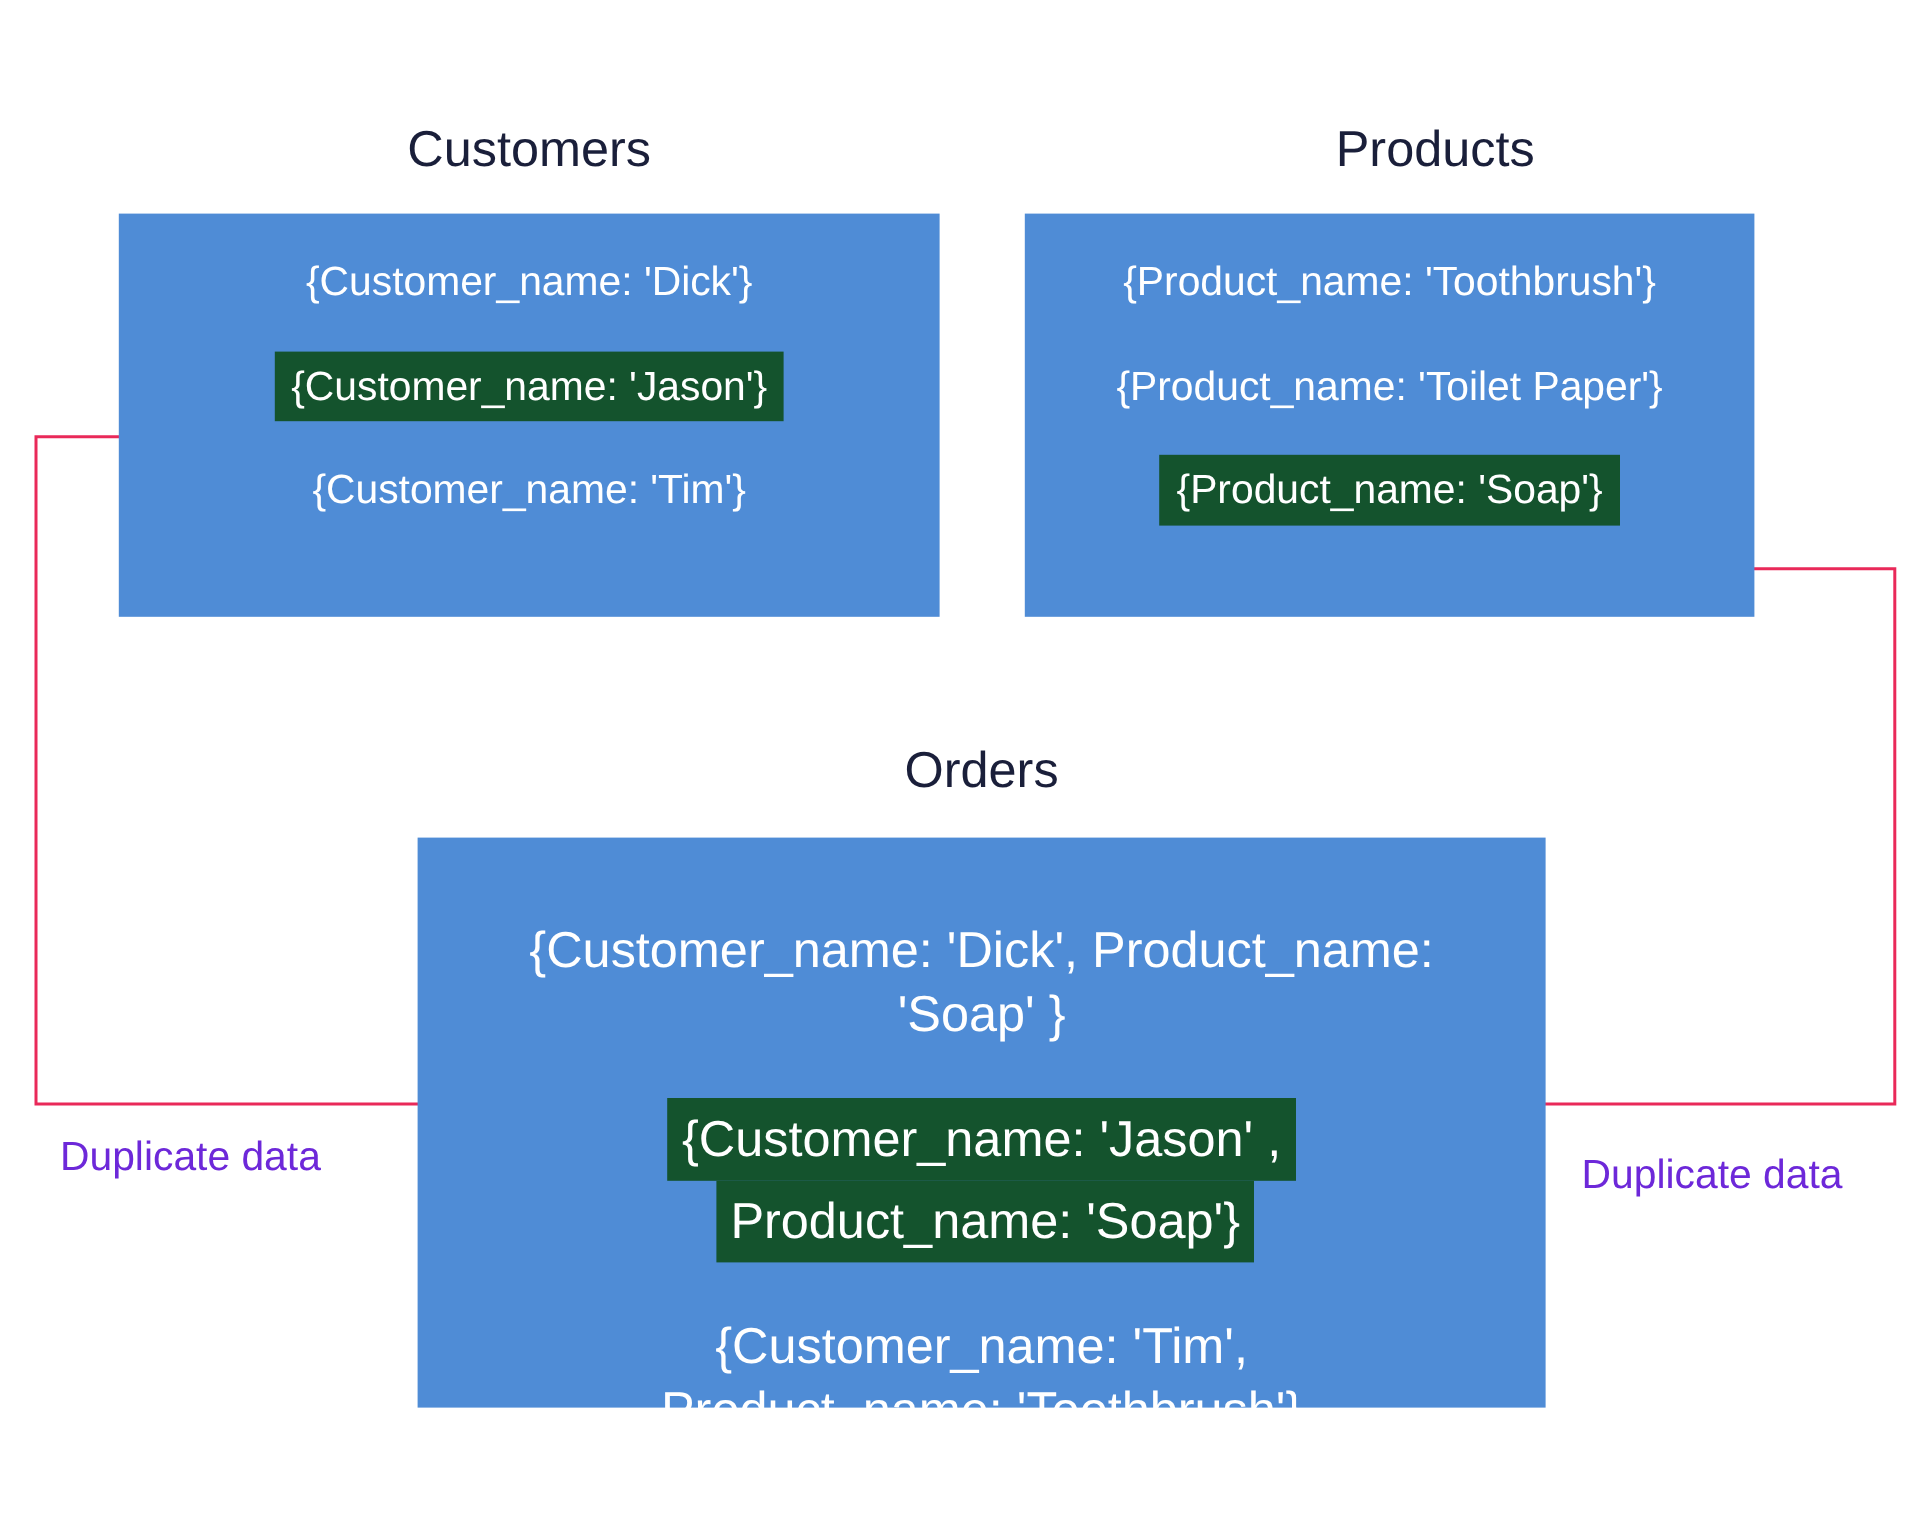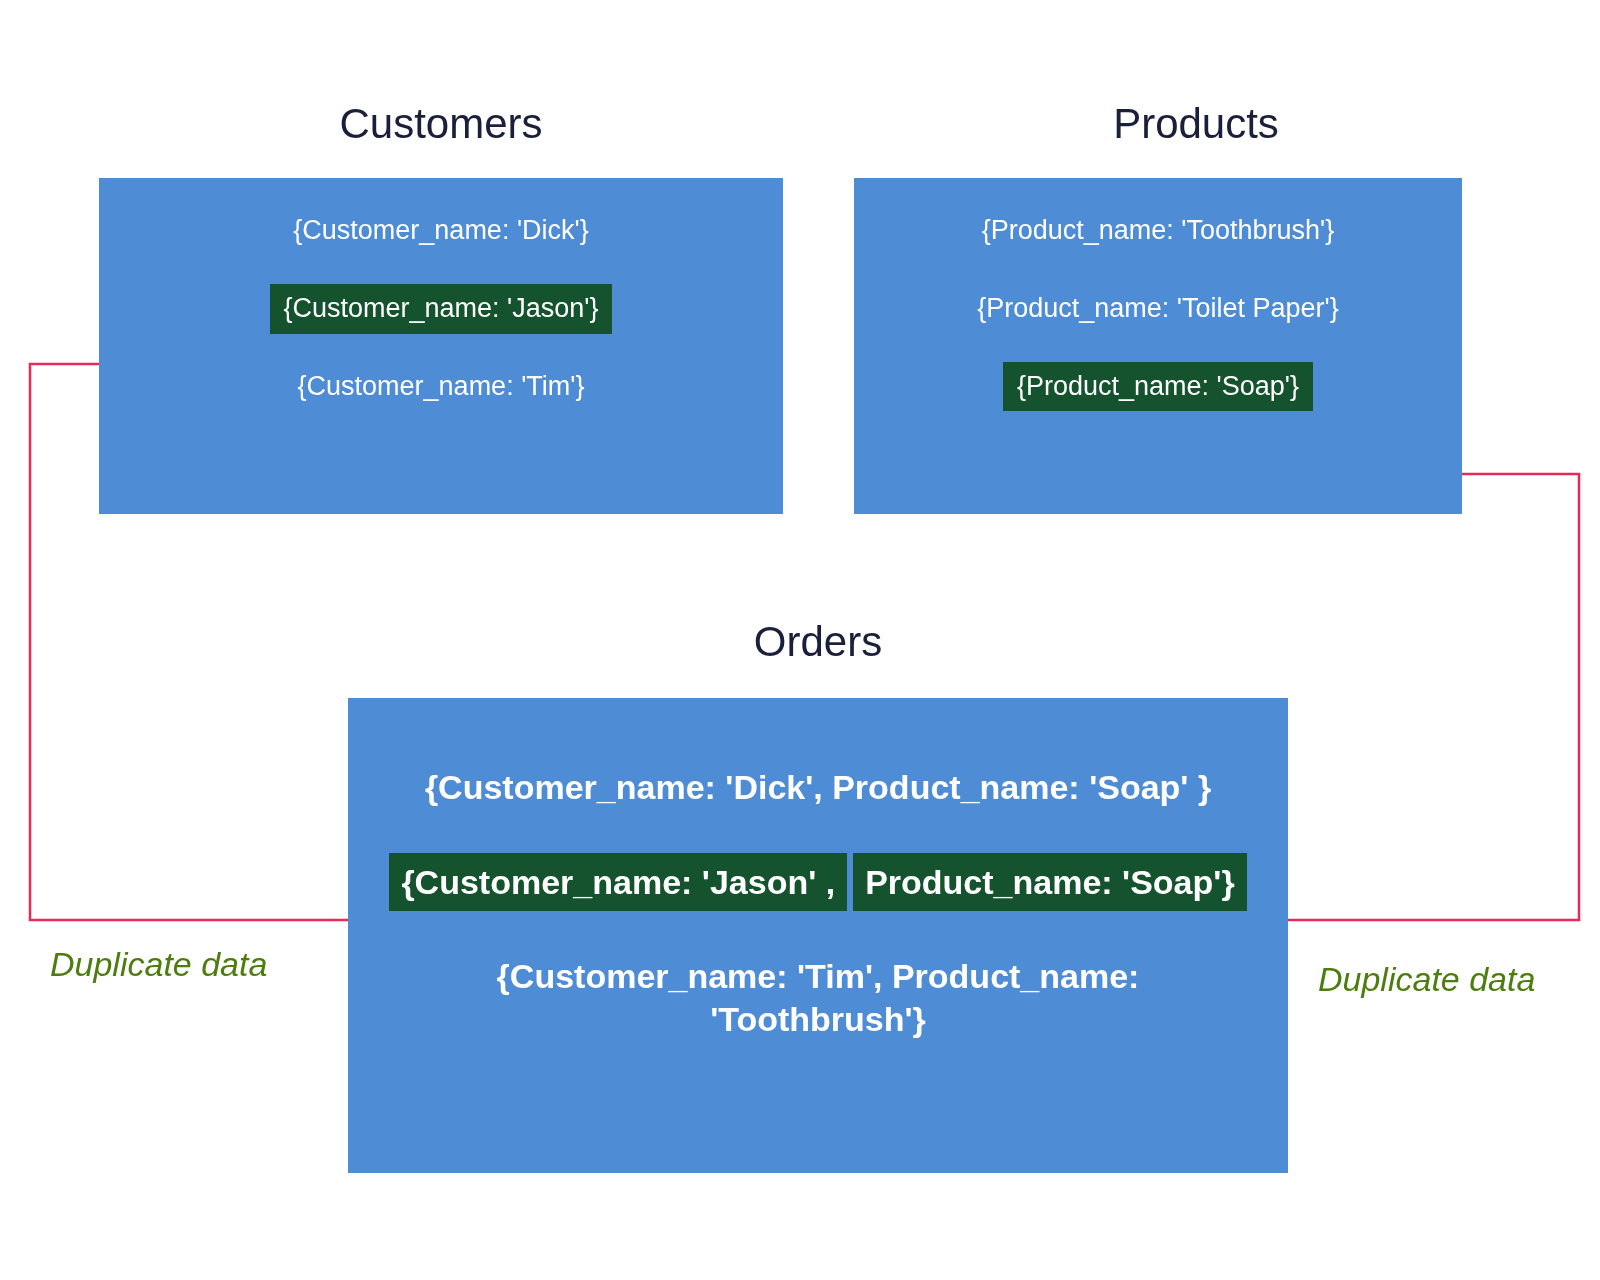--- a/index.html
+++ b/index.html
@@ -23,48 +23,47 @@
   .data-box {
     background: #4f8cd6;
     padding: 28px 20px;
     display: flex;
     flex-direction: column;
     gap: 28px;
     justify-content: flex-start;
   }
   .data-row {
     color: #ffffff;
-    font-size: 27px;
+    font-size: 34px;
     font-weight: 400;
     text-align: center;
     padding: 8px 14px;
     line-height: 1.25;
   }
   .highlight {
     background: #14532d;
     display: inline-block;
   }
   .order-row-wrap {
     text-align: center;
   }
   .order-part {
     color: #ffffff;
-    font-size: 34px;
-    font-weight: 700;
+    font-size: 42px;
+    font-weight: 400;
     padding: 8px 12px;
     display: inline-block;
     line-height: 1.25;
     text-align: center;
   }
   .dup-label {
     position: absolute;
-    color: #4d7c0f;
+    color: #6d28d9;
     font-size: 34px;
     font-weight: 400;
-    font-style: italic;
   }
   svg.connector {
     position: absolute;
     left: 0; top: 0;
     width: 1600px; height: 1280px;
     pointer-events: none;
   }
 
   
   #customers-title { position:absolute; left: 99px; top: 100px; width: 684px; }

